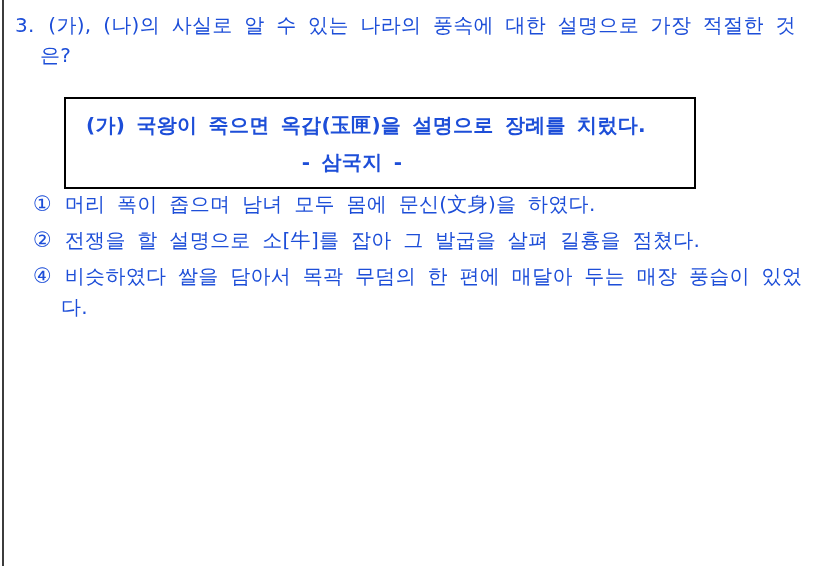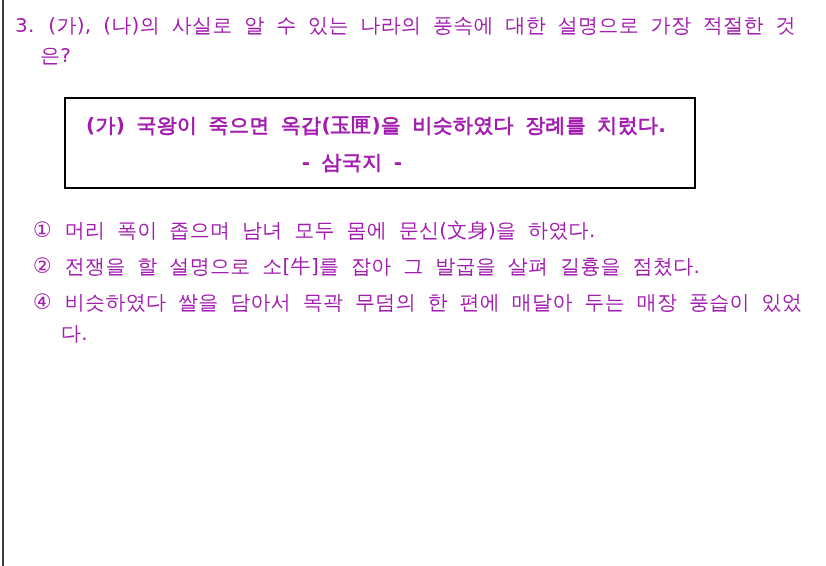--- a/index.html
+++ b/index.html
@@ -1,21 +1,21 @@
 <!DOCTYPE html>
 <html><head>
 <meta charset="utf-8">
 <style>
   html, body { margin: 0; padding: 0; }
   .page {
     position: relative;
     width: 826px;
     height: 566px;
     background: #ffffff;
-    color: #a21caf;
+    color: #1d4ed8;
     font-family: "DejaVu Sans", "Liberation Sans", sans-serif;
     overflow: hidden;
   }
   .left-rule {
     position: absolute;
     left: 2px;
     top: 0;
     width: 2px;
     height: 566px;
     background: #3c3c3c;
@@ -50,21 +50,20 @@
   .passage-item {
     padding-left: 42px;
     text-indent: -34px;
   }
   .passage-source {
     text-align: center;
     padding-right: 56px;
     line-height: 37px;
   }
   .options {
-    margin-top: 26px;
     font-size: 20px;
     line-height: 31px;
     word-spacing: 5px;
     letter-spacing: 0.3px;
   }
   .option {
     padding-left: 46px;
     text-indent: -28px;
     margin-bottom: 5px;
   }
@@ -82,21 +81,21 @@
   <div class="content">
 
     <div class="question">
       <span class="qnum">3.</span>
       <span>(가), (나)의 사실로 알 수 있는 나라의 풍속에 대한 설명으로 가장 적절한 것은?</span>
     </div>
 
     <div class="passage-box">
       <div class="passage-item">
         <span>(가)</span>
-        <span>국왕이 죽으면 옥갑(玉匣)을 비슷하였다 장례를 치렀다.</span>
+        <span>국왕이 죽으면 옥갑(玉匣)을 설명으로 장례를 치렀다.</span>
       </div>
       <div class="passage-source">- 삼국지 -</div>
     </div>
 
     <div class="options">
       <div class="option">
         <span class="option-marker">①</span>
         <span>머리 폭이 좁으며 남녀 모두 몸에 문신(文身)을 하였다.</span>
       </div>
       <div class="option">

